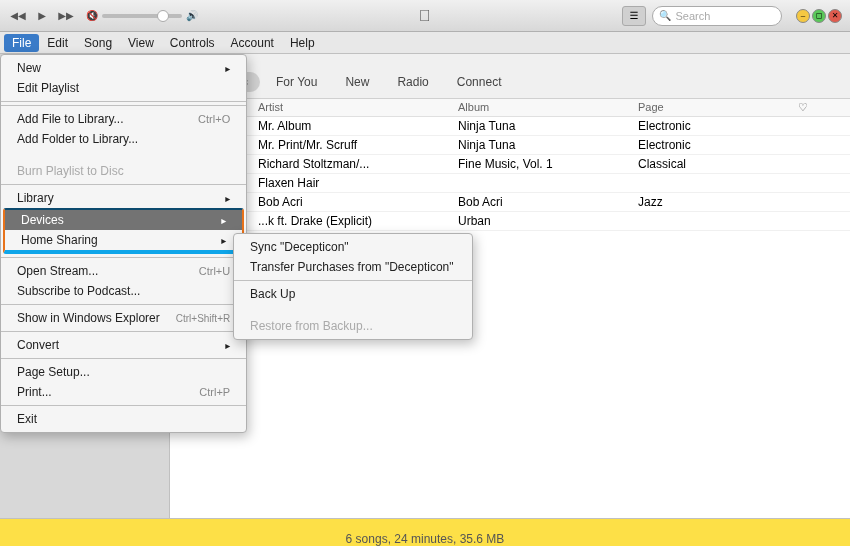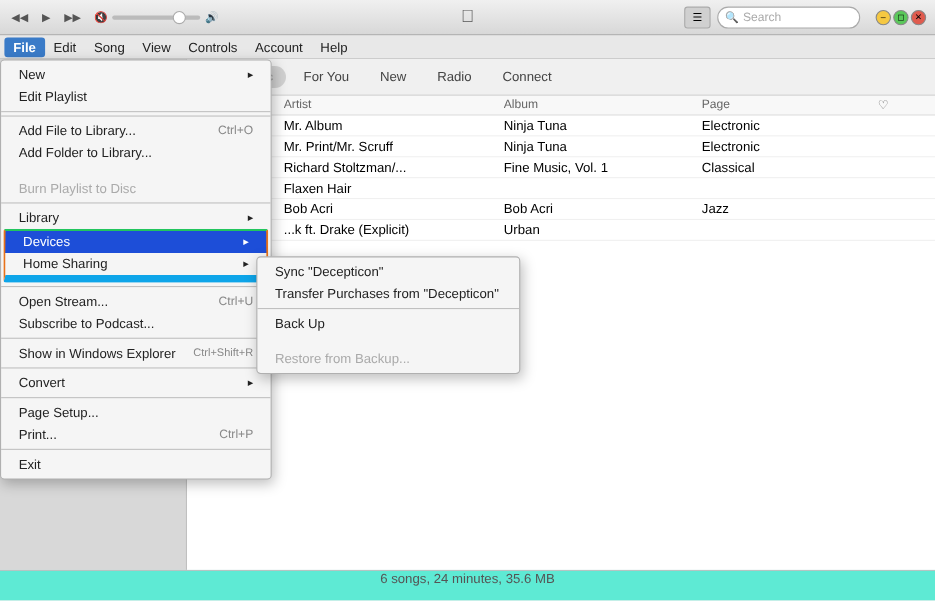--- a/index.html
+++ b/index.html
@@ -135,21 +135,20 @@
     .menu-item {
       padding: 2px 8px;
       font-size: 12px;
       cursor: pointer;
       color: #222;
       border-radius: 3px;
     }
     .menu-item:hover, .menu-item.active {
       background: #4a90d9;
       color: white;
-      font-weight: bold;
     }
     .menu-item.active {
       background: #3a7bc8;
       color: white;
     }
 
     
     .main-layout {
       display: flex;
       height: calc(546px - 32px - 22px - 28px);
@@ -197,20 +196,21 @@
       background: #f0f0f0;
       border-bottom: 1px solid #d0d0d0;
       gap: 4px;
     }
     .nav-tab {
       padding: 3px 12px;
       font-size: 12px;
       cursor: pointer;
       color: #444;
       border-radius: 10px;
+      margin-top: 12px;
     }
     .nav-tab.active {
       background: #d0d0d0;
       font-weight: bold;
       color: #222;
     }
 
     
     .music-table {
       flex: 1;
@@ -236,24 +236,24 @@
     .col-cell {
       overflow: hidden;
       text-overflow: ellipsis;
       white-space: nowrap;
       padding-right: 4px;
     }
 
     
     .status-bar {
       height: 28px;
-      background: #5eead4;
+      background: #fde047;
       border-top: 1px solid #c0c0c0;
       display: flex;
-      align-items: flex-start;
+      align-items: flex-end;
       justify-content: center;
       font-size: 12px;
       color: #555;
     }
 
     
     .dropdown-overlay {
       position: absolute;
       top: 54px;
       left: 0;
@@ -477,25 +477,25 @@
     <div class="menu-row disabled">
       <span>Burn Playlist to Disc</span>
     </div>
     <div class="menu-divider"></div>
     <div class="menu-row">
       <span>Library</span>
         <span class="menu-arrow">▸</span>
     </div>
 
     <div style="position:relative;">
-      <div class="menu-row highlighted" style="border-top: 2px solid #22c55e; border-left: 2px solid #e8721a; border-right: 2px solid #e8721a; border-radius:3px 3px 0 0; margin: 0 2px; background:#1d4ed8; color:white;">
+      <div class="menu-row highlighted" style="border-top: 2px solid #0c4a6e; border-left: 2px solid #e8721a; border-right: 2px solid #e8721a; border-radius:3px 3px 0 0; margin: 0 2px; background:#737373; color:white;">
         <span>Devices</span>
           <span class="menu-arrow">▸</span>
       </div>
-      <div class="menu-row" style="border-bottom: 7px solid #0ea5e9; border-left: 2px solid #e8721a; border-right: 2px solid #e8721a; border-radius:0 0 3px 3px; margin: 0 2px;">
+      <div class="menu-row" style="border-bottom: 4px solid #0ea5e9; border-left: 2px solid #e8721a; border-right: 2px solid #e8721a; border-radius:0 0 3px 3px; margin: 0 2px;">
         <span>Home Sharing</span>
           <span class="menu-arrow">▸</span>
       </div>
     </div>
 
     <div class="menu-divider"></div>
     <div class="menu-row">
       <span>Open Stream...</span>
         <span class="menu-shortcut">Ctrl+U</span>
     </div>

